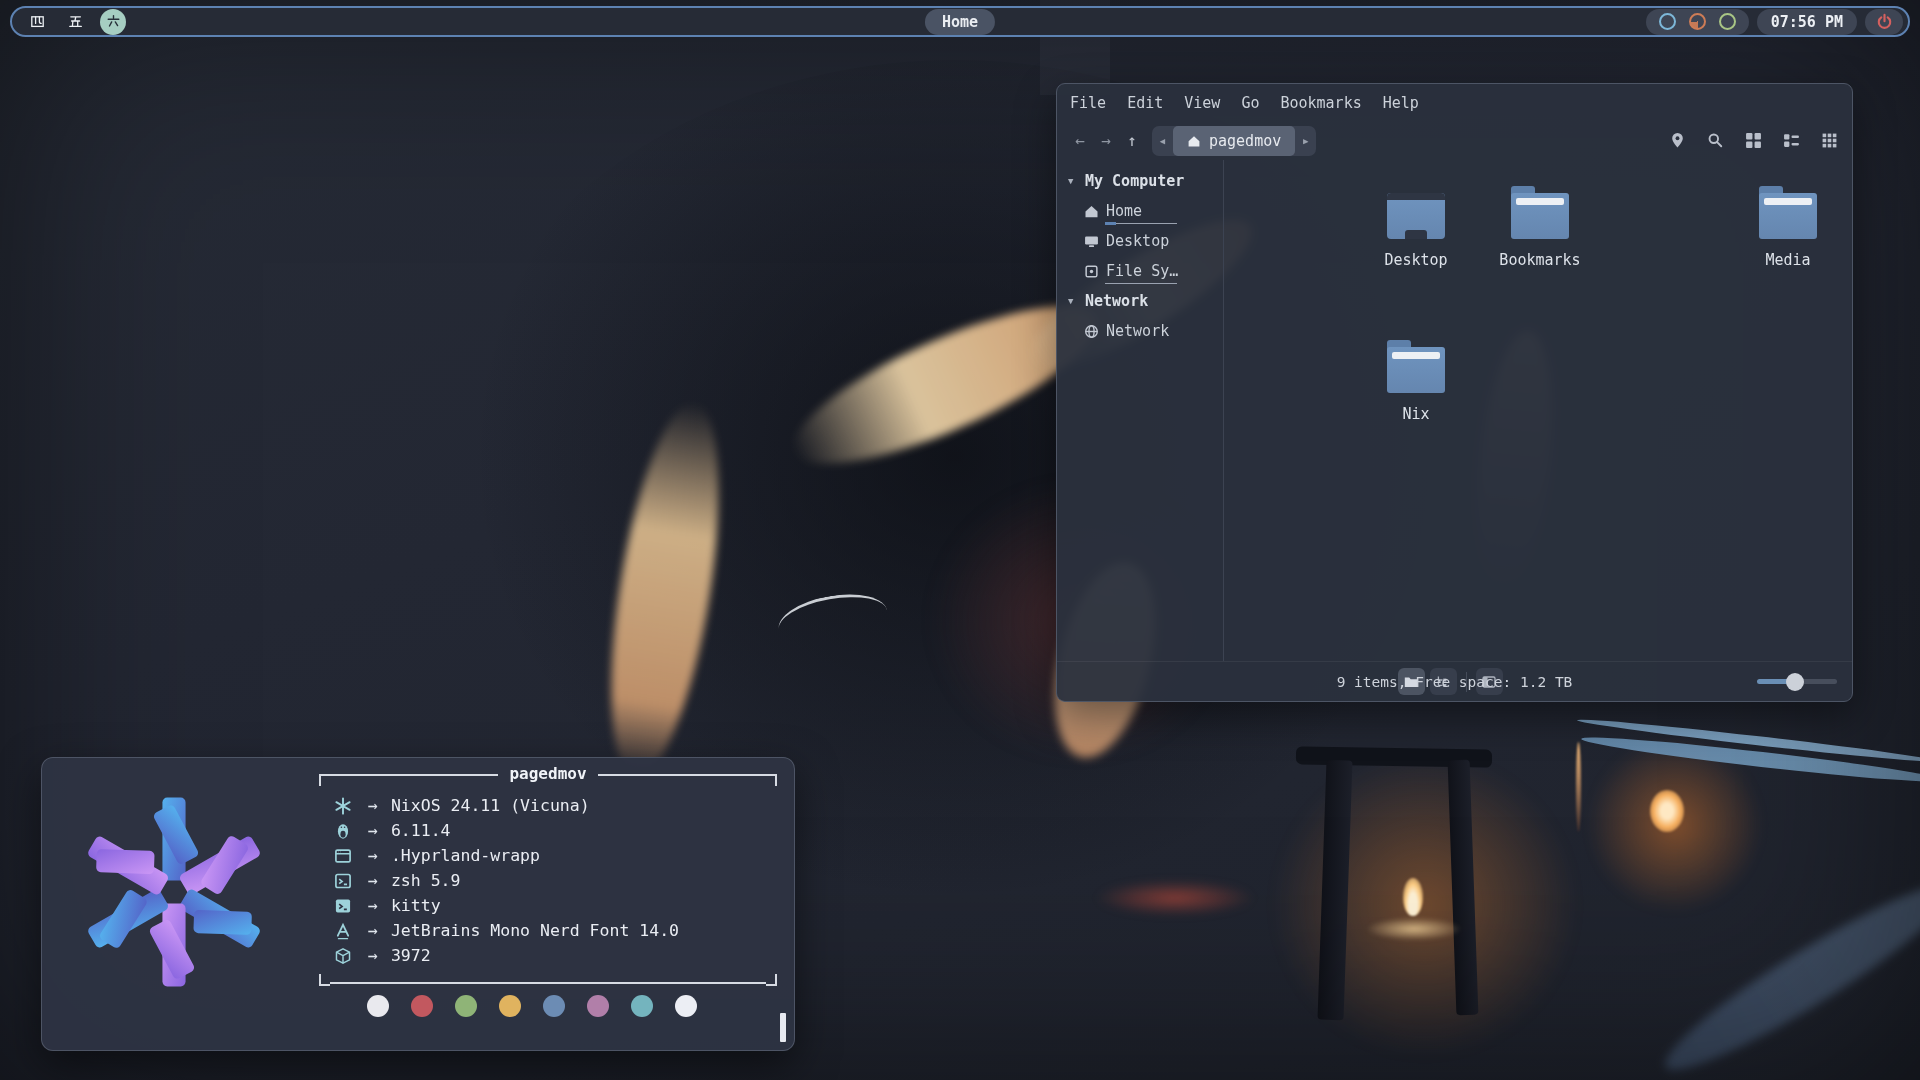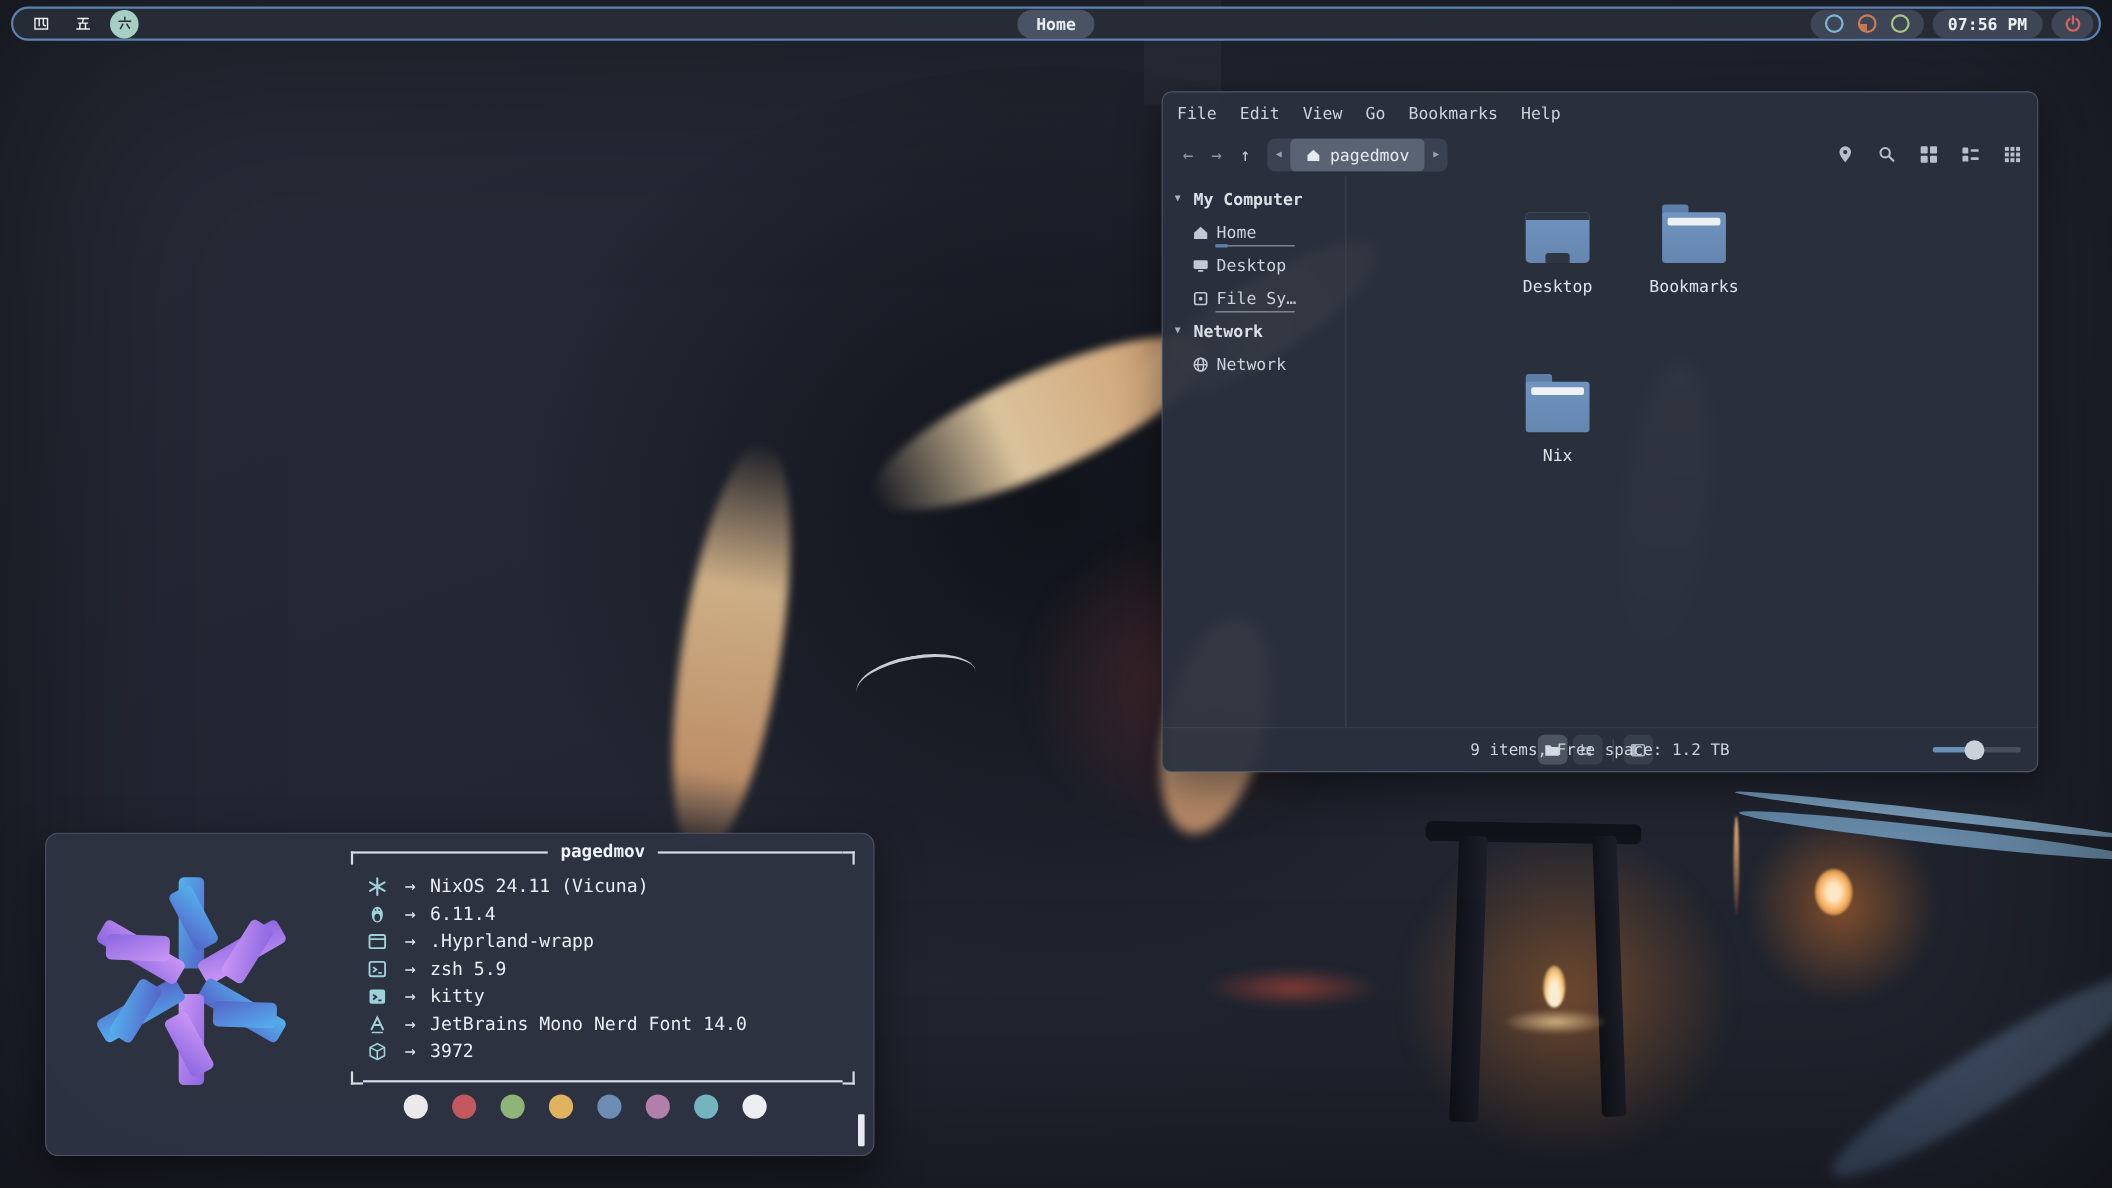--- a/index.html
+++ b/index.html
@@ -336,20 +336,28 @@
           <div class="label">Desktop</div>
         </div>
         <div class="tile" style="left:257px;top:27px">
           <div class="icon-folder">
               <div class="tab"></div>
               <div class="fbody"></div>
               <div class="strip"></div>
             </div>
           <div class="label">Bookmarks</div>
         </div>
+        <div class="tile" style="left:505px;top:27px">
+          <div class="icon-folder">
+              <div class="tab"></div>
+              <div class="fbody"></div>
+              <div class="strip"></div>
+            </div>
+          <div class="label">Media</div>
+        </div>
         <div class="tile" style="left:133px;top:181px">
           <div class="icon-folder">
               <div class="tab"></div>
               <div class="fbody"></div>
               <div class="strip"></div>
             </div>
           <div class="label">Nix</div>
         </div>
       </div>
     </div>

